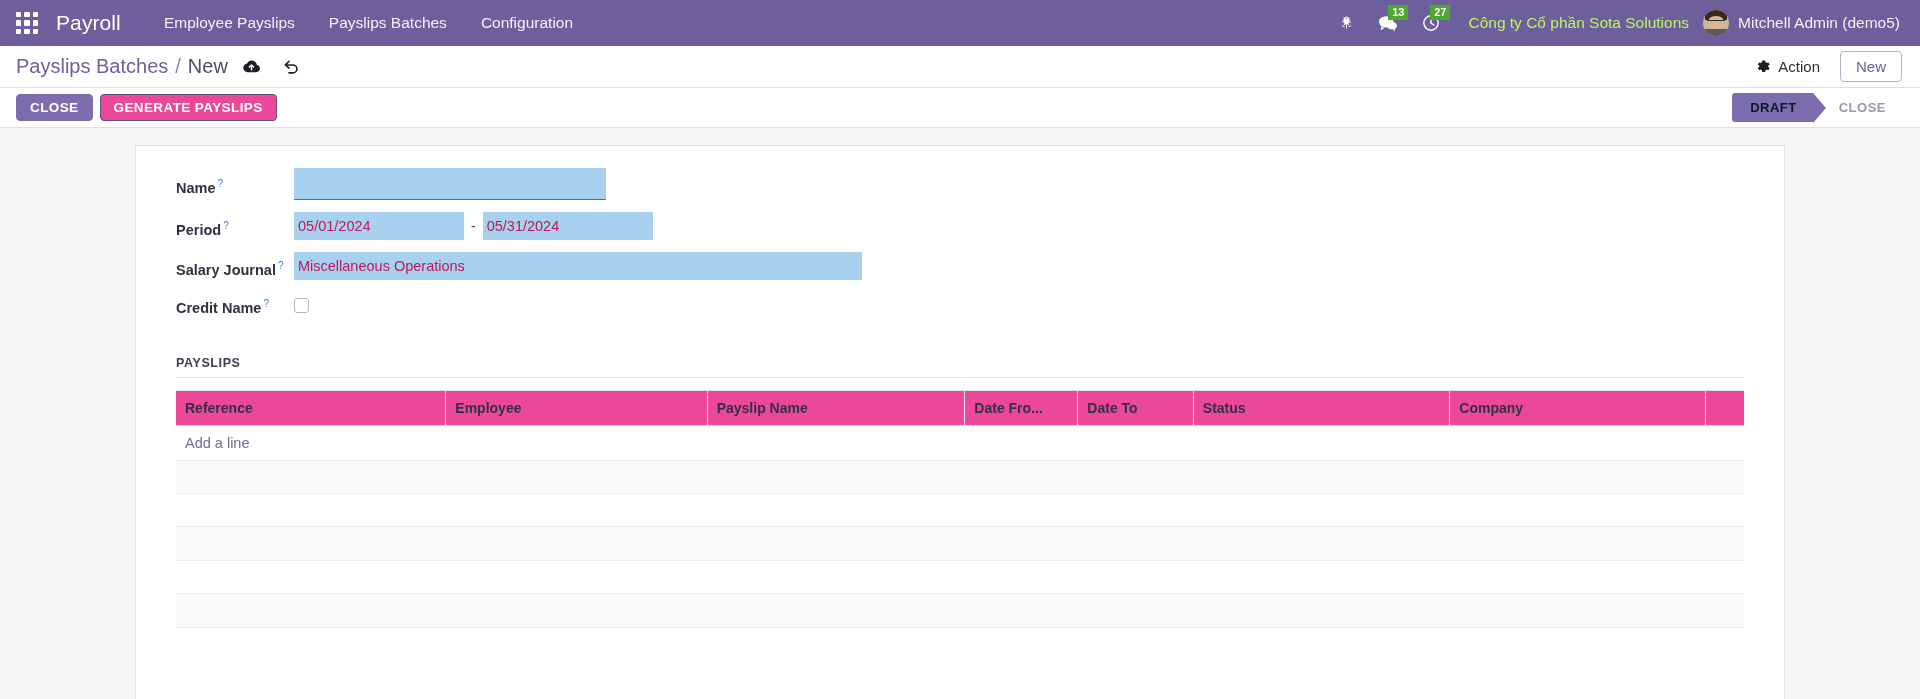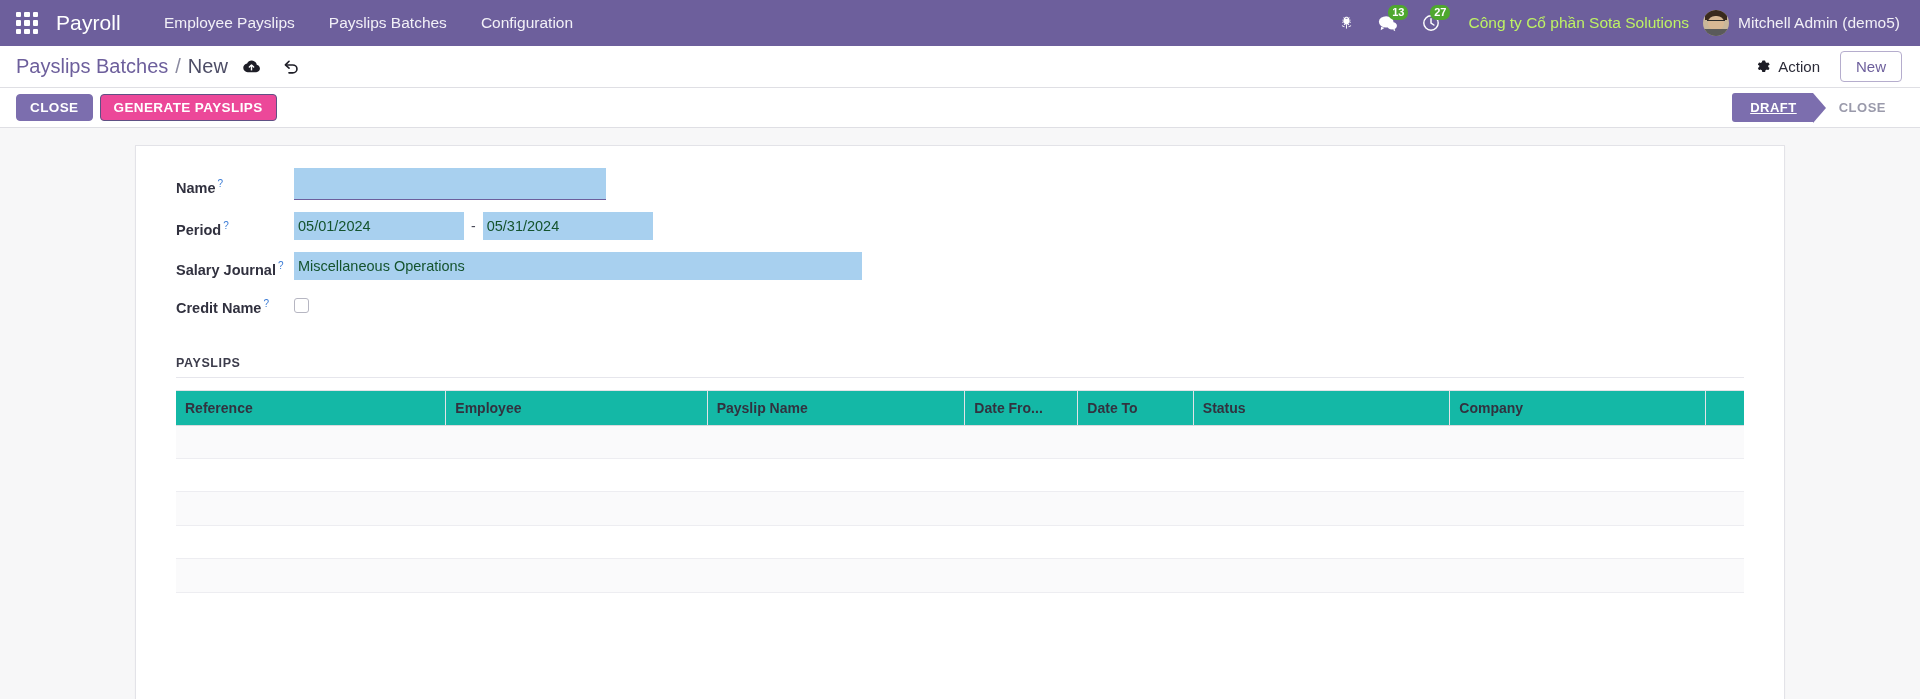--- a/index.html
+++ b/index.html
@@ -65,21 +65,21 @@
     color: #ffffff;
   }
   .badge {
     position: absolute;
     top: 5px; right: 2px;
     background: #4ea72e;
     color: #fff;
     font-size: 11px;
     line-height: 1;
     padding: 2px 4px;
-    border-radius: 7px;
+    border-radius: 0;
     font-weight: 600;
   }
   .company-name {
     font-size: 15.5px;
     color: #bef264;
     padding: 0 14px 0 16px;
     cursor: pointer;
     white-space: nowrap;
   }
   .user-menu {
@@ -189,23 +189,22 @@
     letter-spacing: .5px;
     text-transform: uppercase;
     padding: 7px 16px 7px 18px;
     cursor: pointer;
     position: relative;
     color: #9a9aab;
     background: transparent;
   }
   .stage.active {
     background: #7c6eae;
-    color: #ffffff;
+    color: #0f172a;
     border-radius: 3px 0 0 3px;
-    text-decoration: underline;
   }
   .stage.active::after {
     content: "";
     position: absolute;
     right: -13px; top: 0;
     width: 0; height: 0;
     border-top: 15.5px solid transparent;
     border-bottom: 15.5px solid transparent;
     border-left: 13px solid #7c6eae;
   }
@@ -249,21 +248,21 @@
     font-weight: 400;
   }
   .f-value { display: flex; align-items: center; }
 
   .inp {
     background: #a8d0ef;
     border: none;
     outline: none;
     font-family: inherit;
     font-size: 14.5px;
-    color: #14532d;
+    color: #be185d;
     padding: 5px 4px;
     height: 28px;
     display: flex;
     align-items: center;
   }
   .inp-name {
     width: 312px;
     height: 32px;
     border-bottom: 1.5px solid #6d5f9c;
   }
@@ -293,21 +292,21 @@
     border-bottom: 1px solid #e6e6ec;
     margin-bottom: 0;
   }
   table.o2m {
     width: 100%;
     border-collapse: collapse;
     table-layout: fixed;
     margin-top: 12px;
   }
   table.o2m thead th {
-    background: #14b8a6;
+    background: #ec4899;
     border-top: 1px solid #e2e3e7;
     border-bottom: 1px solid #d9dade;
     border-right: 1px solid #e2e3e7;
     font-size: 14px;
     font-weight: 700;
     color: #32323f;
     text-align: left;
     padding: 9px 9px;
     white-space: nowrap;
     overflow: hidden;
@@ -510,20 +509,25 @@
             <th>Employee</th>
             <th>Payslip Name</th>
             <th>Date Fro...</th>
             <th>Date To</th>
             <th>Status</th>
             <th>Company</th>
             <th></th>
           </tr>
         </thead>
         <tbody>
+          <tr class="addline-row">
+            <td colspan="8">
+              <span class="addline">Add a line</span>
+            </td>
+          </tr>
           <tr class="empty-row shade">
             <td colspan="8"></td>
           </tr>
           <tr class="empty-row">
             <td colspan="8"></td>
           </tr>
           <tr class="empty-row shade tall">
             <td colspan="8"></td>
           </tr>
           <tr class="empty-row">

